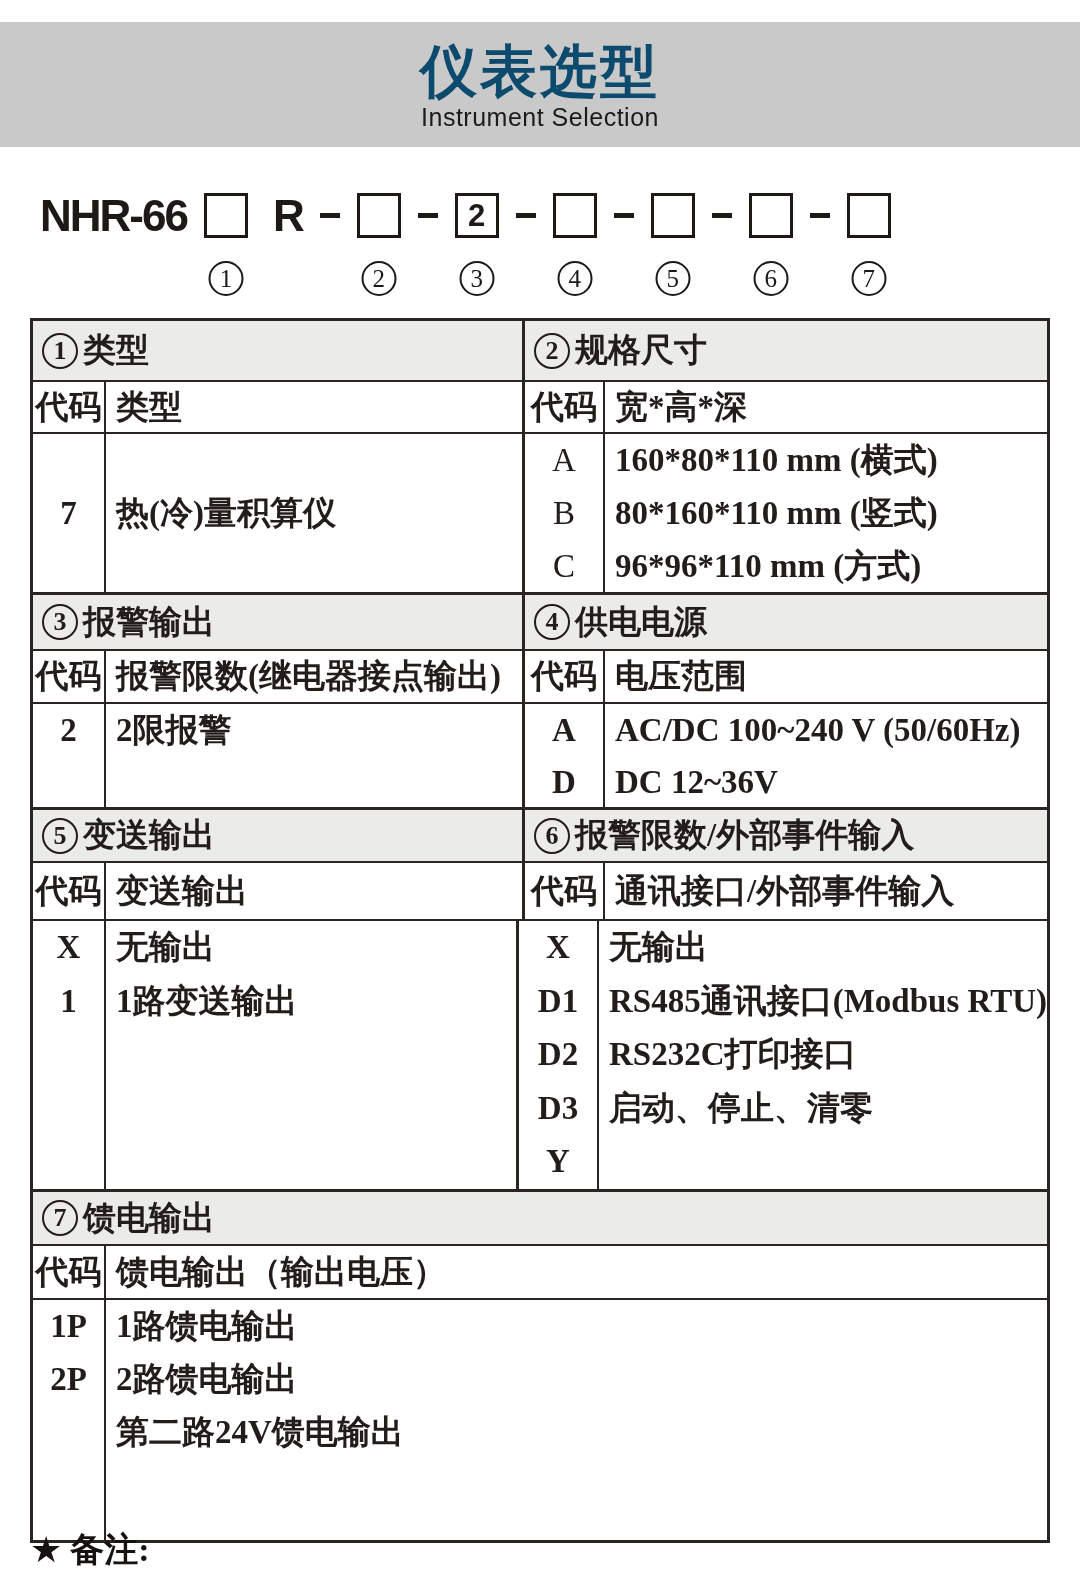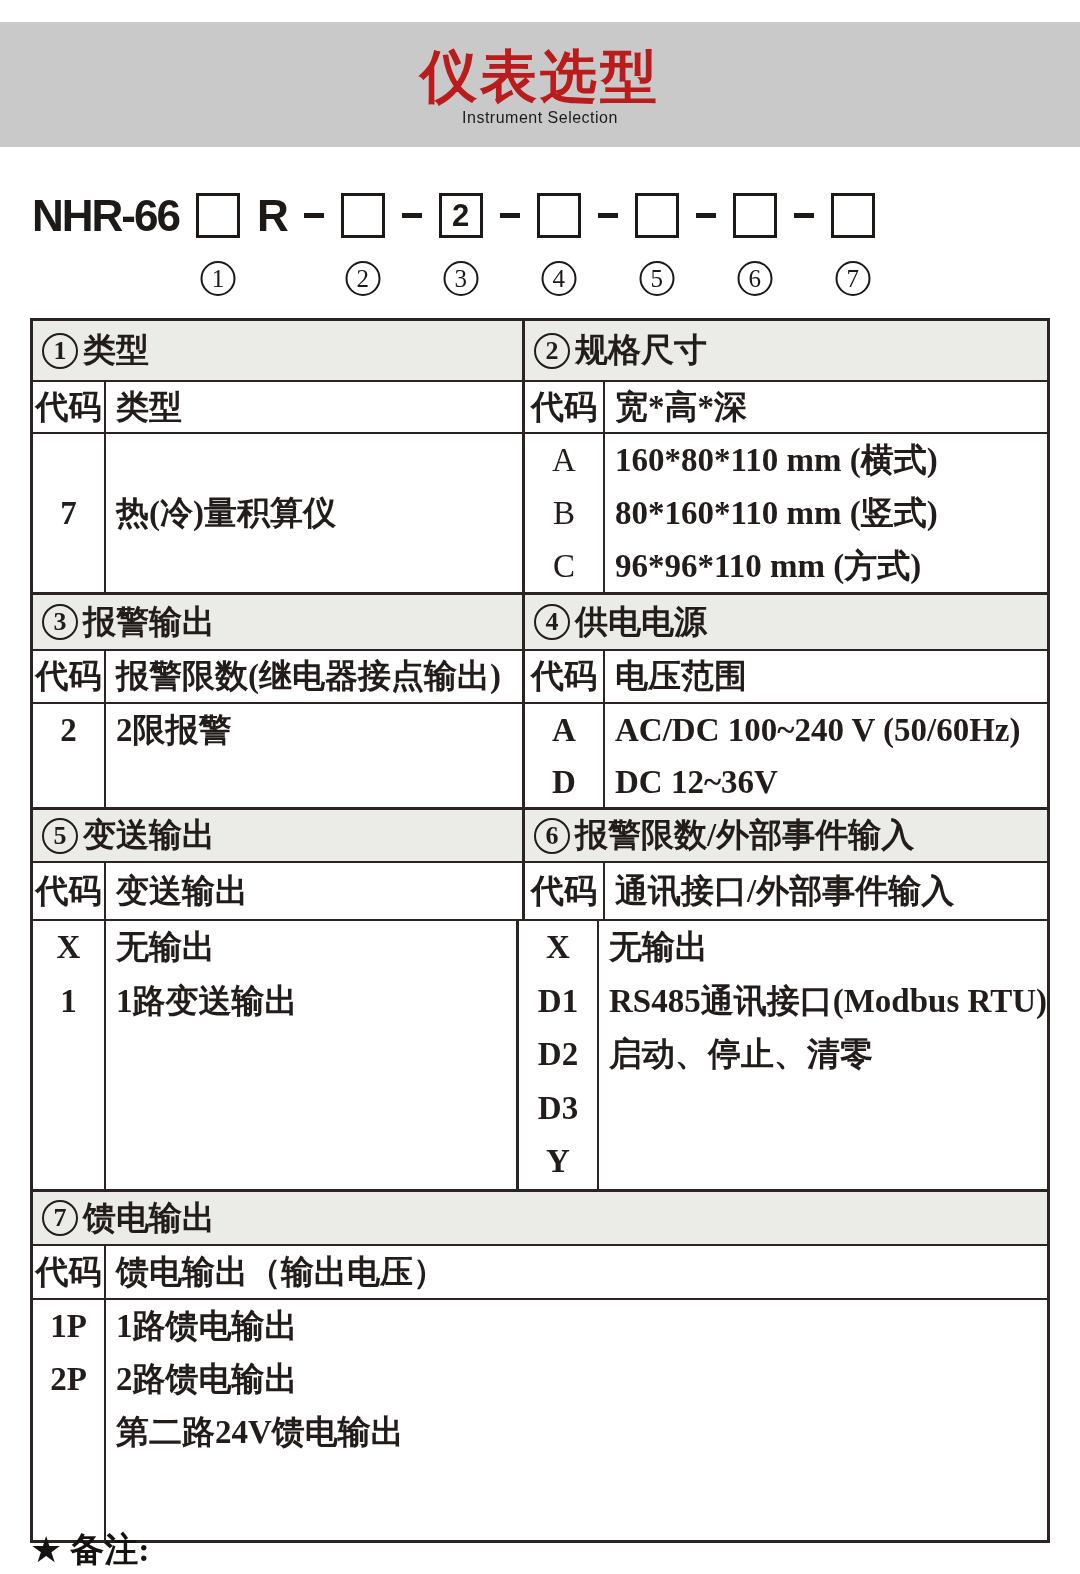--- a/index.html
+++ b/index.html
@@ -11,28 +11,28 @@
     --sans:"Liberation Sans","DejaVu Sans",sans-serif;
   }
   html,body{margin:0;padding:0;}
   .page{position:relative;width:1080px;height:1574px;background:#ffffff;overflow:hidden;
         font-family:var(--serif);color:var(--txt);}
 
   
   .banner{position:absolute;left:0;top:22px;width:1080px;height:125px;background:var(--banner);
           display:flex;flex-direction:column;align-items:center;justify-content:center;}
   .banner-title{font-family:var(--sans);font-weight:700;font-size:57px;letter-spacing:3px;
-                color:#b91c1c;line-height:1;margin-top:4px;}
-  .banner-sub{font-family:var(--sans);font-weight:400;font-size:16px;color:#1b1b1b;
+                color:#0c4a6e;line-height:1;margin-top:4px;}
+  .banner-sub{font-family:var(--sans);font-weight:400;font-size:25px;color:#1b1b1b;
               letter-spacing:0.5px;line-height:1;margin-top:5px;}
 
   
   .model-row{position:absolute;left:32px;top:193px;display:flex;align-items:center;gap:17px;height:45px;}
   .mtext{font-family:var(--sans);font-weight:700;font-size:44px;letter-spacing:-2px;
-         color:#1c1917;line-height:45px;white-space:nowrap;}
+         color:#1c1917;line-height:45px;white-space:nowrap;margin-left:8px;}
   .mboxwrap{position:relative;flex:none;}
   .mbox{width:44px;height:45px;border:3px solid #1c1917;box-sizing:border-box;background:#fff;
         display:flex;align-items:center;justify-content:center;
         font-family:var(--sans);font-weight:700;font-size:31px;color:#1c1917;}
   .dash{width:20px;height:5px;background:#1c1917;flex:none;}
   .callout{position:absolute;top:68px;left:50%;transform:translateX(-50%);
            width:35px;height:35px;border:2px solid #1c1917;border-radius:50%;box-sizing:border-box;
            display:flex;align-items:center;justify-content:center;
            font-family:var(--serif);font-size:25px;font-weight:400;color:#1c1917;background:#fff;}
 
@@ -240,20 +240,21 @@
         <div class="code-r top lh536">
           <span>X</span>
           <span>D1</span>
           <span>D2</span>
           <span>D3</span>
           <span>Y</span>
         </div>
         <div class="desc top lh536">
           <span>无输出</span>
           <span>RS485通讯接口(Modbus RTU)</span>
+          <span>RS232C打印接口</span>
           <span>启动、停止、清零</span>
         </div>
       </div>
     </div>
 
     <div class="row bt3 gray sechdr-cell" style="height:55px;">
       <span class="circ">7</span>
       <span>馈电输出</span>
     </div>
 

